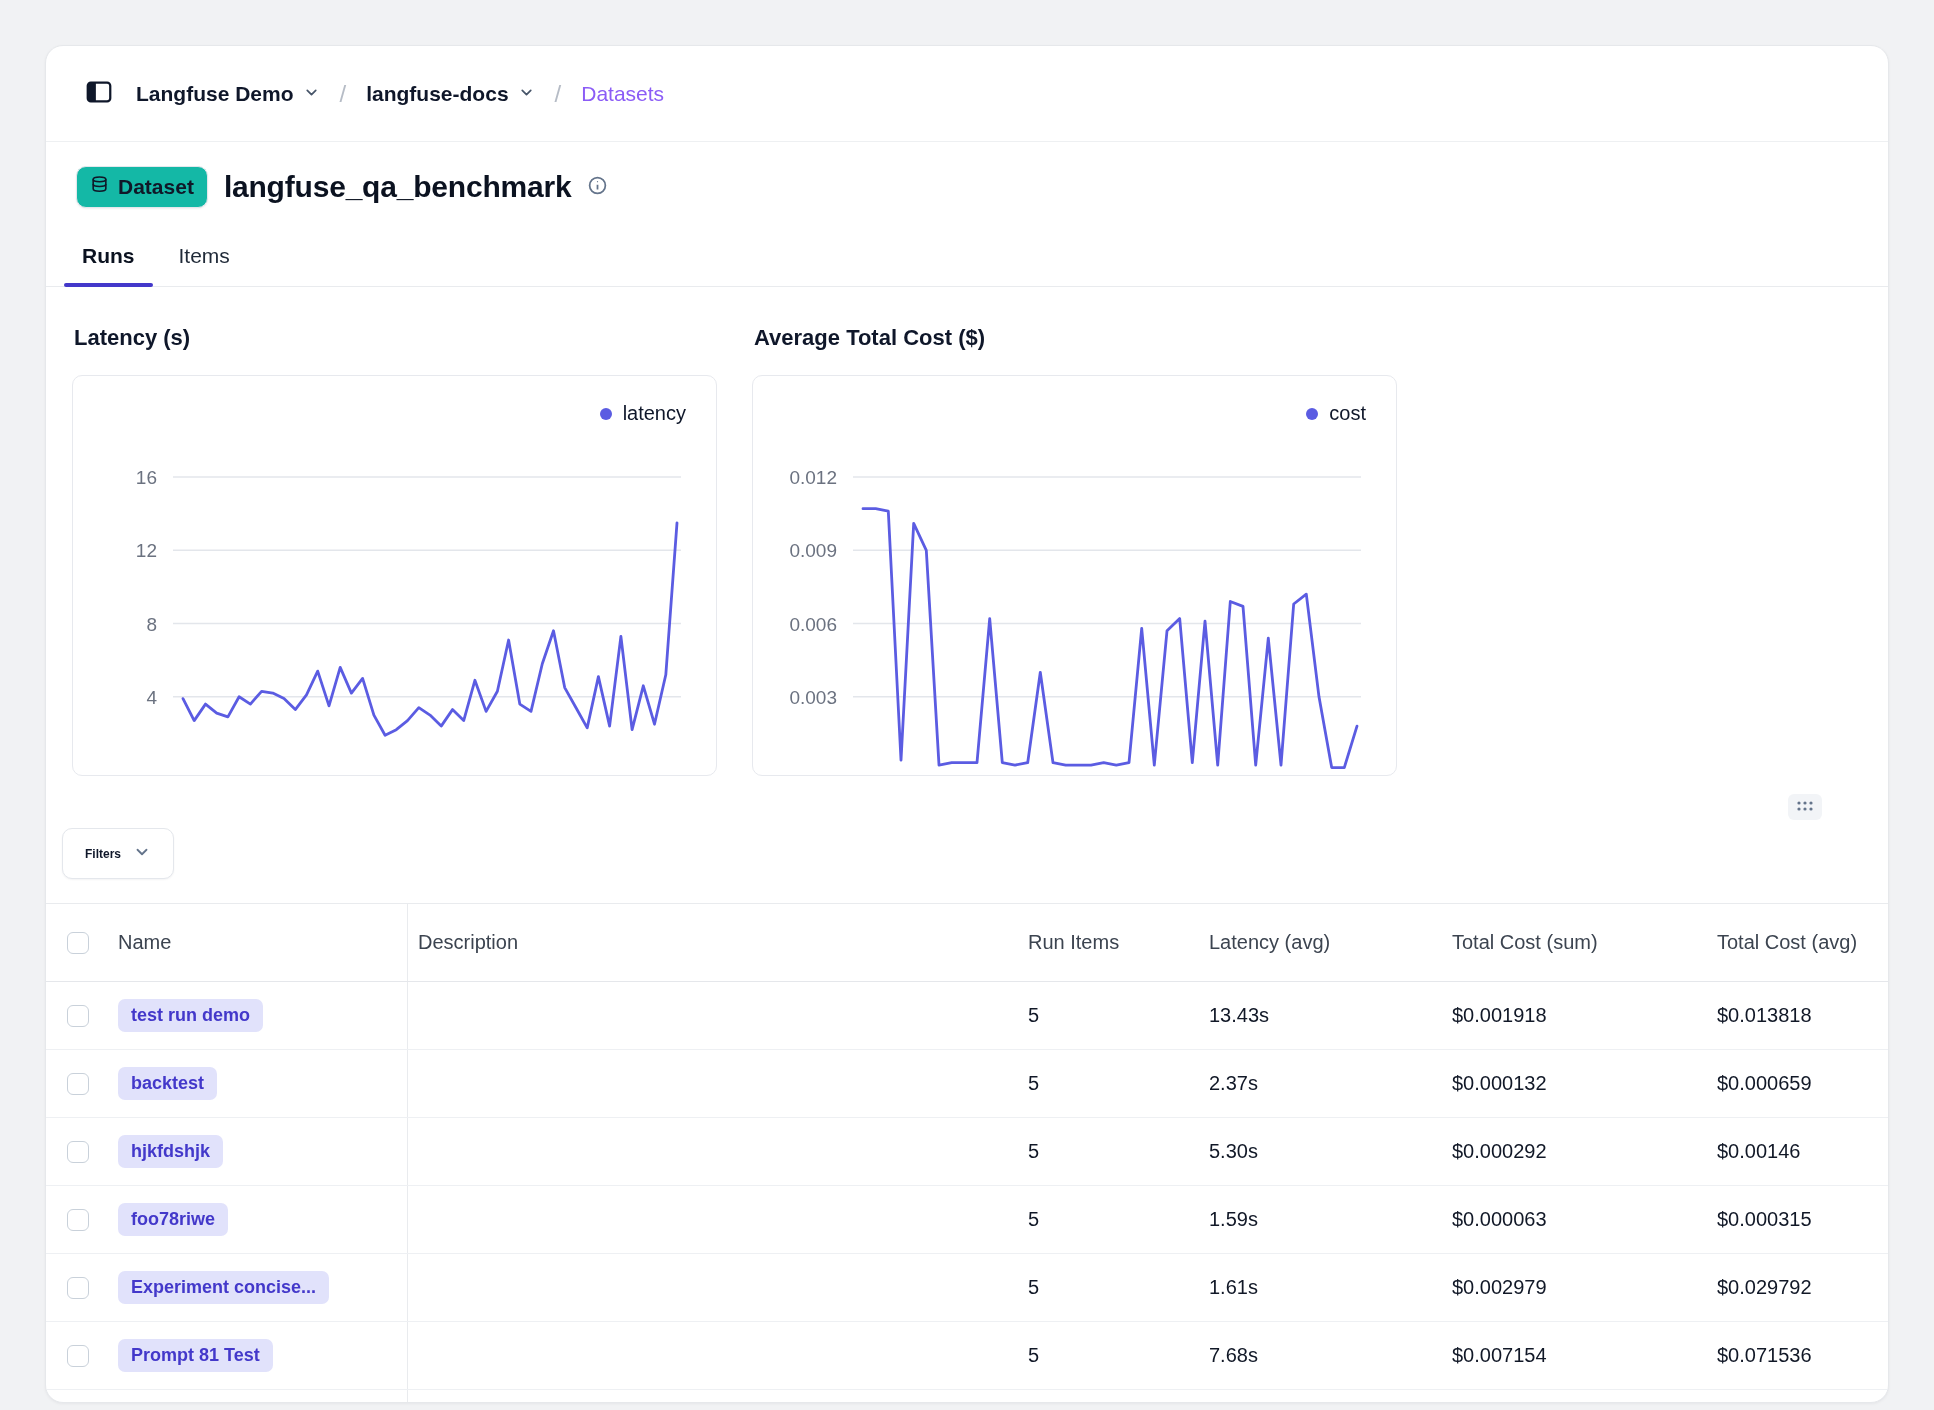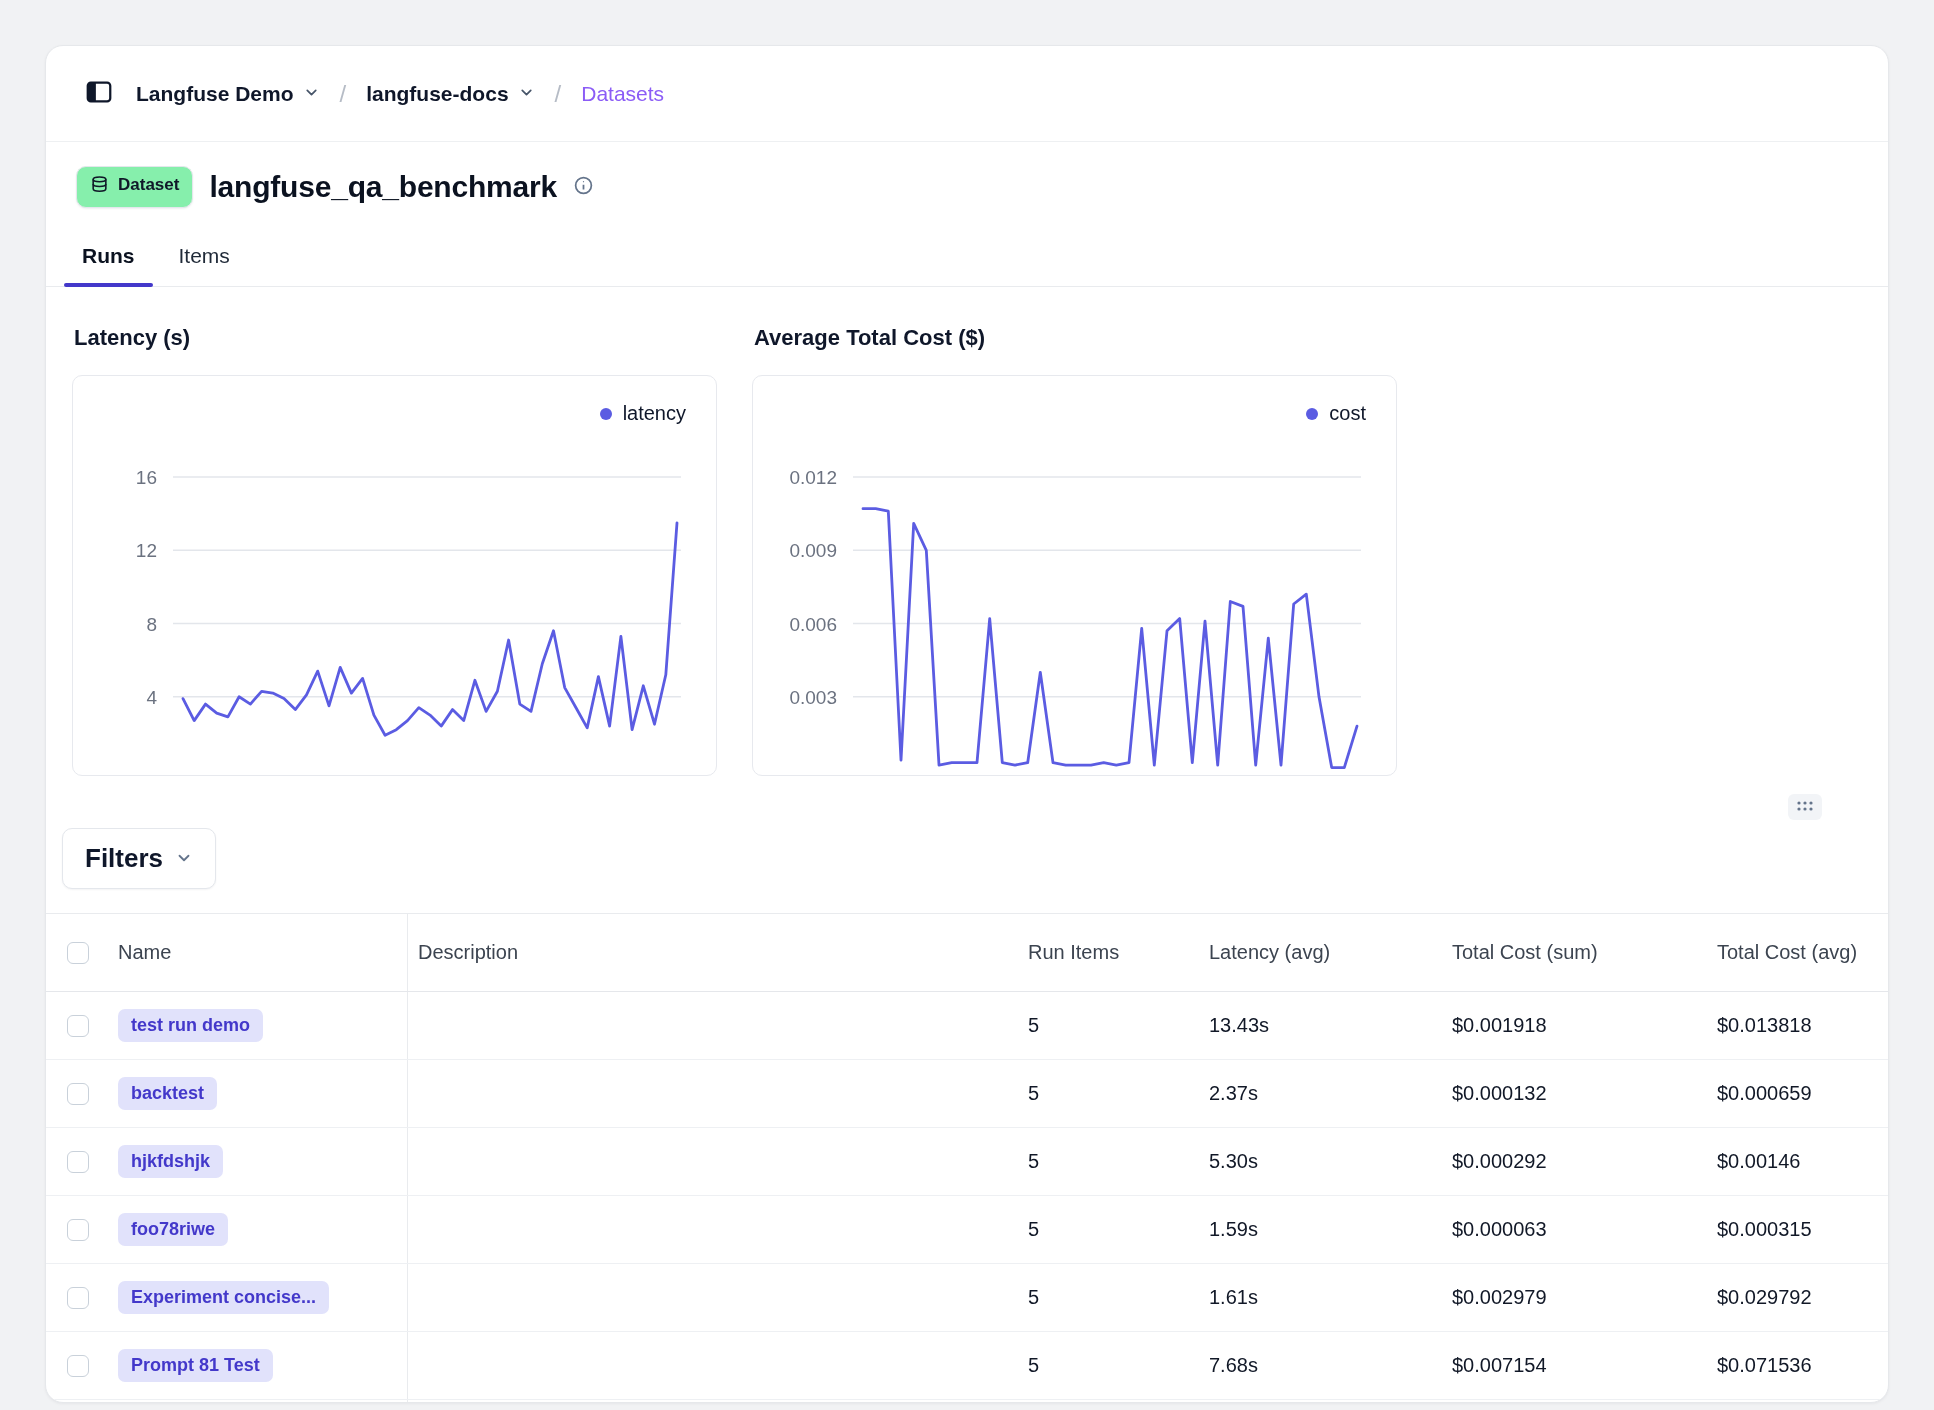--- a/index.html
+++ b/index.html
@@ -49,27 +49,27 @@
     font-size: 24px; color: #b6bcc6; font-weight: 300;
     padding: 0 2px;
   }
 
   
   .dataset-row {
     display: flex; align-items: center; gap: 16px;
     margin: 24px 30px 0 30px;
   }
   .dataset-badge {
-    display: inline-flex; align-items: flex-start; gap: 9px;
+    display: inline-flex; align-items: flex-end; gap: 9px;
     padding: 8px 13px;
-    background: #86efac;
+    background: #14b8a6;
     border: 1px solid #e4e7ec;
     border-radius: 10px;
     box-shadow: 0 1px 2px rgba(16,24,40,0.07);
-    font-size: 17px; font-weight: 700; color: #101828;
+    font-size: 21px; font-weight: 700; color: #101828;
   }
   .dataset-title {
     font-size: 30px; font-weight: 700; letter-spacing: -0.2px; color: #0b1220;
   }
 
   
   .tabs {
     display: flex; gap: 4px;
     margin-top: 22px;
     padding: 0 16px;
@@ -132,21 +132,21 @@
   
   .filters-row { padding: 8px 0 0 16px; }
   .filters-btn {
     display: inline-flex; align-items: center; gap: 12px;
     padding: 14px 22px;
     background: #fff;
     border: 1px solid #e4e7ec;
     border-radius: 10px;
     box-shadow: 0 1px 2px rgba(16,24,40,0.05);
     font-family: inherit;
-    font-size: 26px; font-weight: 600; color: #0f172a;
+    font-size: 12px; font-weight: 600; color: #0f172a;
     cursor: pointer;
   }
 
   
   .table { margin-top: 24px; border-top: 1px solid #e9ebee; }
   .trow {
     display: grid;
     grid-template-columns: 56px 306px 620px 181px 243px 265px 1fr;
     align-items: stretch;
     border-bottom: 1px solid #eef0f3;

